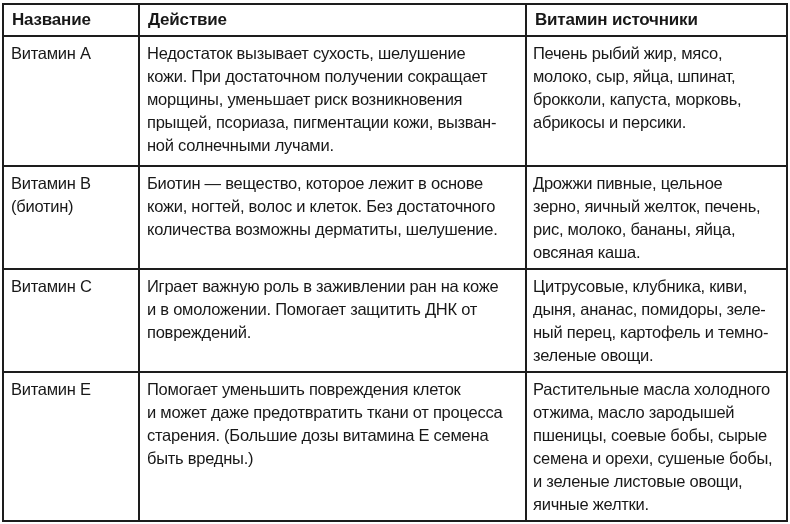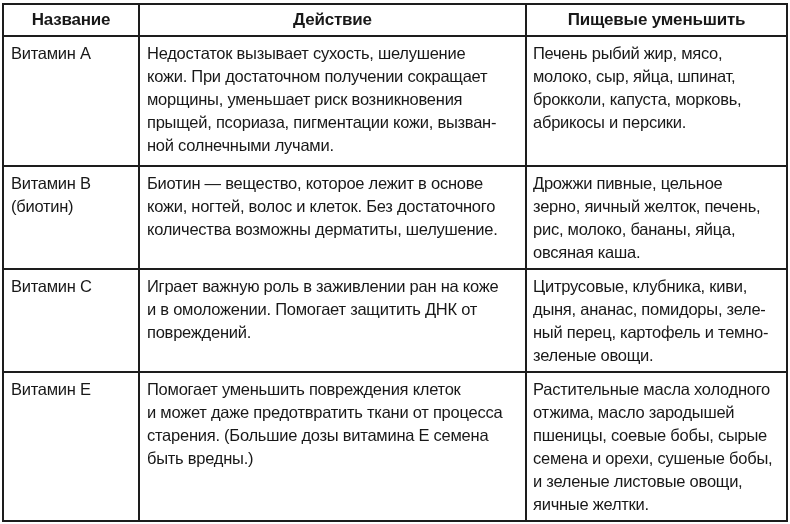--- a/index.html
+++ b/index.html
@@ -24,23 +24,23 @@
   col.c3 { width: 261px; }
   th, td {
     border: 2px solid #1d1d1d;
     box-sizing: border-box;
     color: #181818;
   }
   th {
     height: 32px;
     font-size: 17px;
     font-weight: bold;
-    text-align: center;
+    text-align: left;
     vertical-align: middle;
-    padding: 2px 2px;
+    padding: 2px 8px;
     letter-spacing: -0.2px;
     white-space: nowrap;
     overflow: hidden;
   }
   td {
     vertical-align: top;
     font-size: 16.5px;
     line-height: 23px;
     letter-spacing: -0.25px;
     white-space: pre;
@@ -60,21 +60,21 @@
 <table class="vitamins">
   <colgroup>
     <col class="c1">
       <col class="c2">
       <col class="c3">
   </colgroup>
   <thead>
     <tr>
       <th>Название</th>
       <th>Действие</th>
-      <th>Пищевые уменьшить</th>
+      <th>Витамин источники</th>
     </tr>
   </thead>
   <tbody>
     <tr class="row-a">
       <td>Витамин А</td>
       <td>Недостаток вызывает сухость, шелушение
 кожи. При достаточном получении сокращает
 морщины, уменьшает риск возникновения
 прыщей, псориаза, пигментации кожи, вызван-
 ной солнечными лучами.</td>

